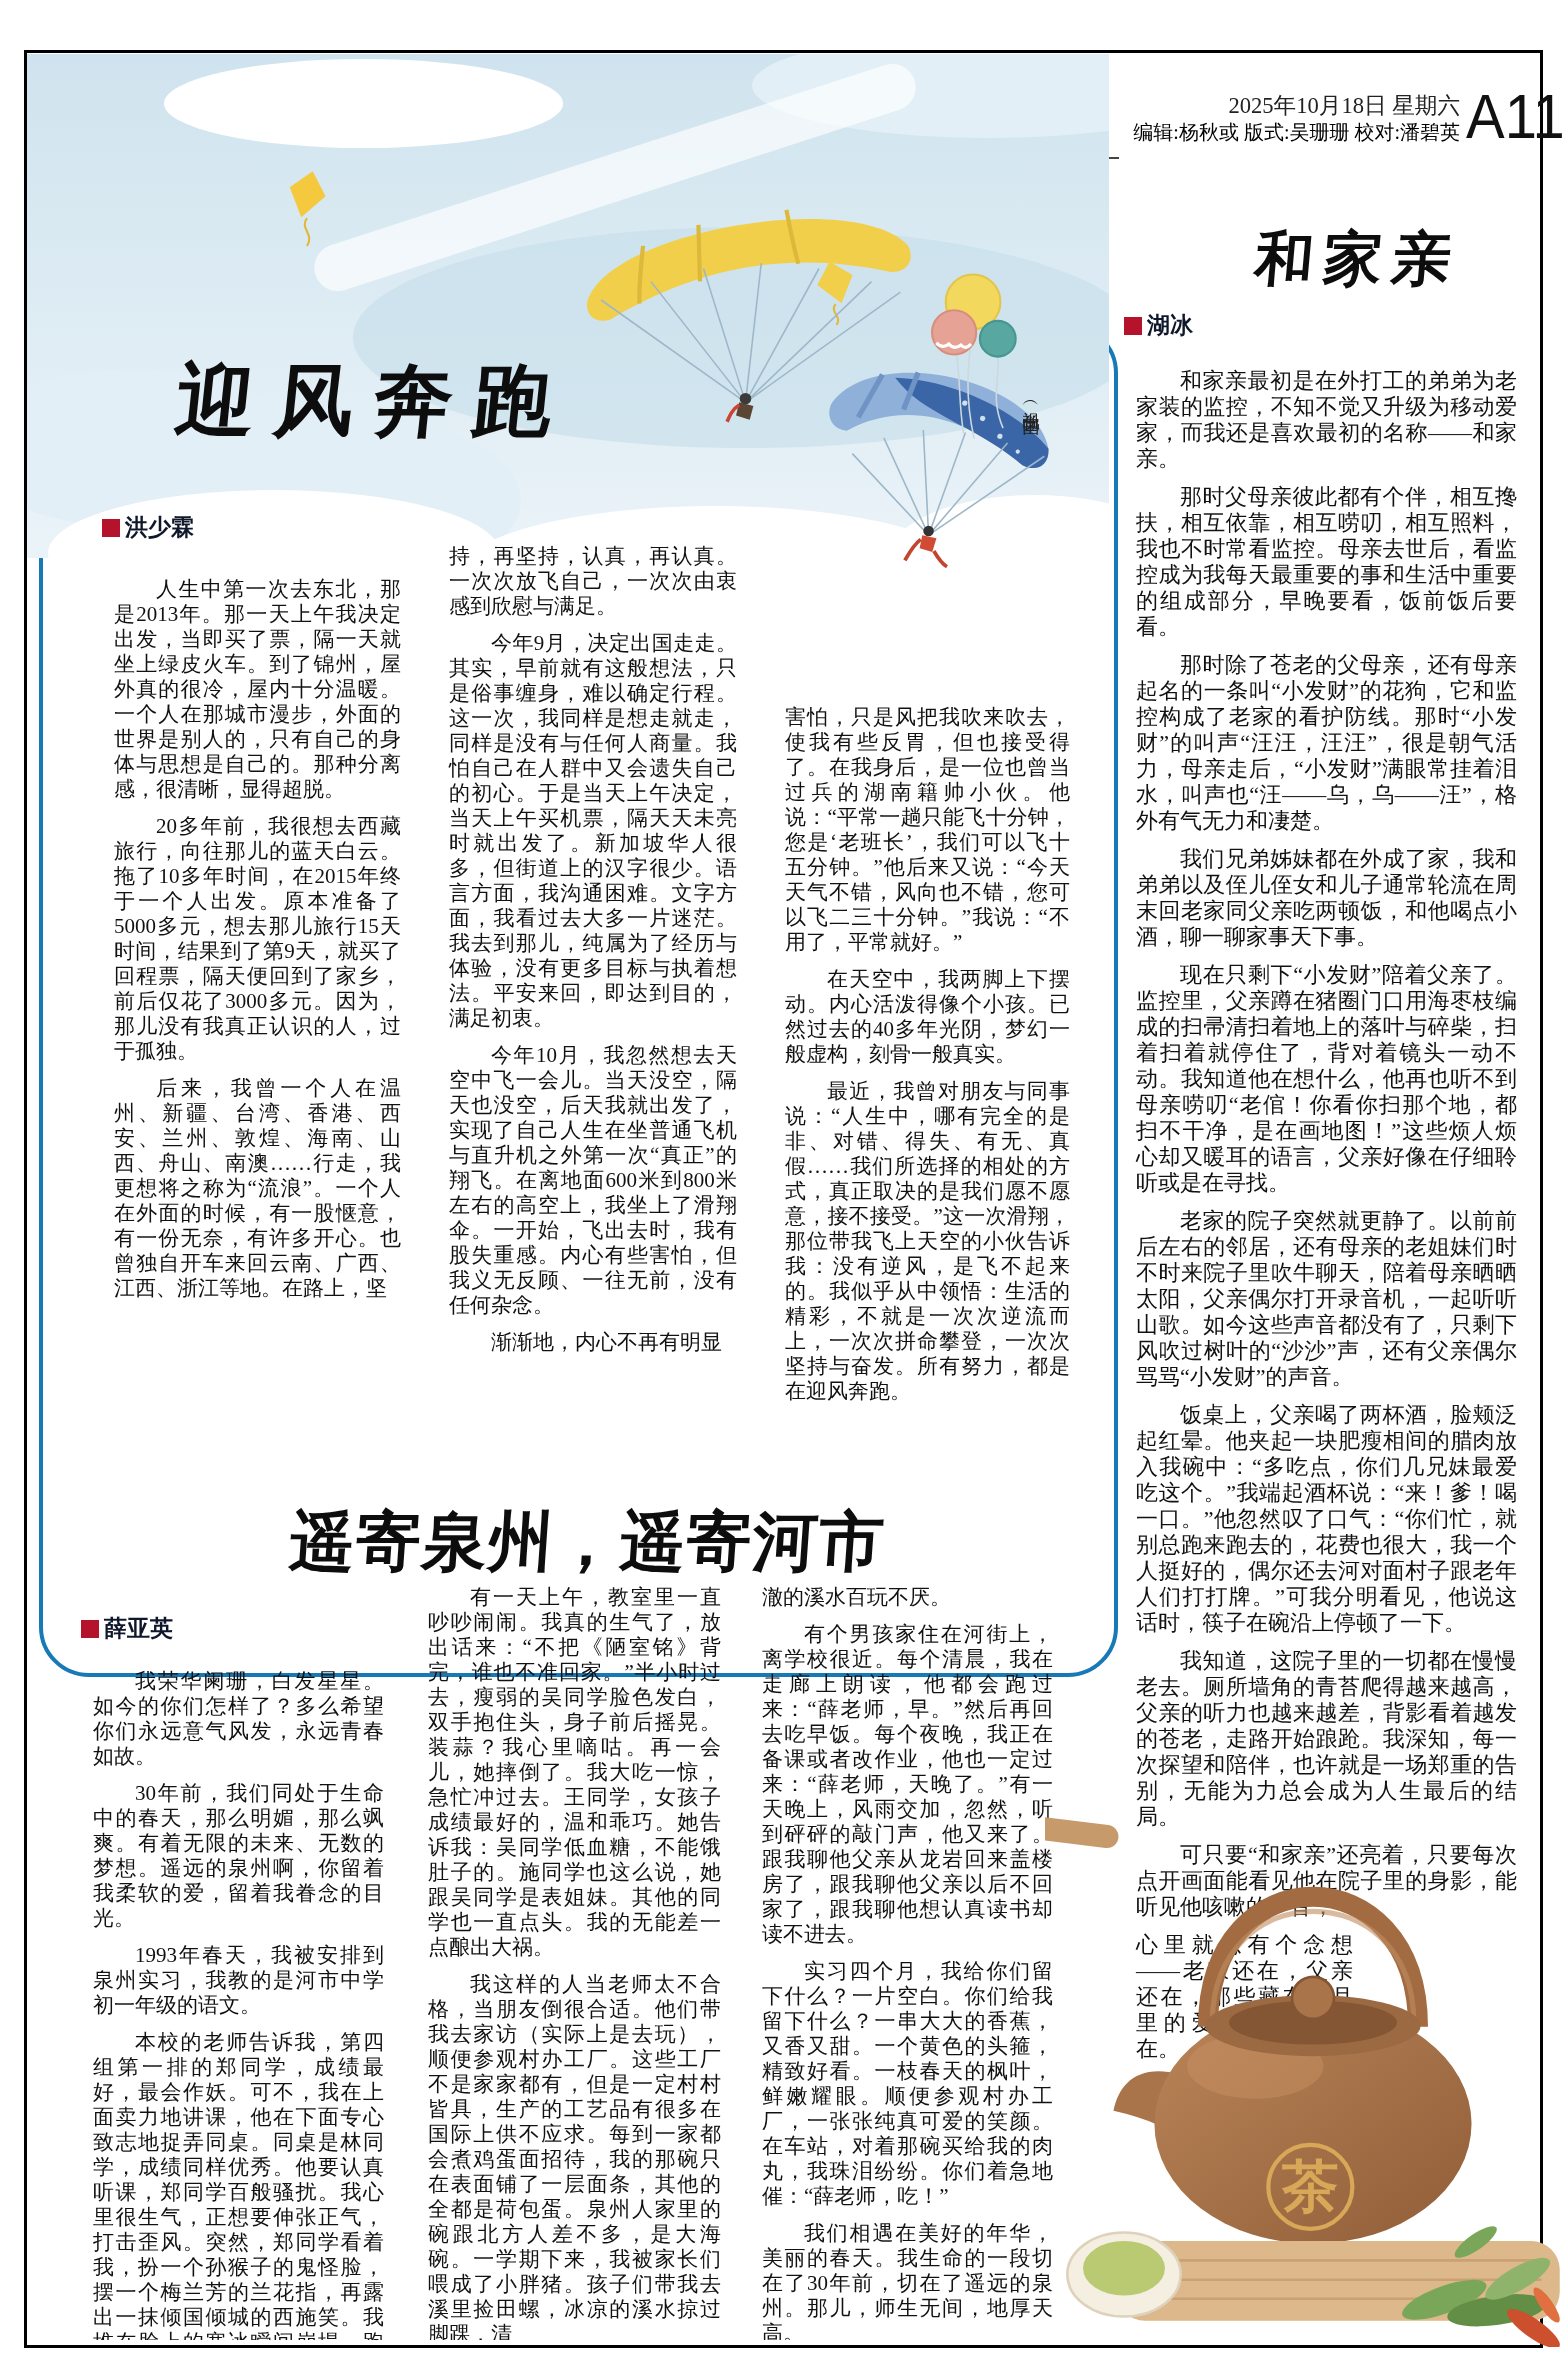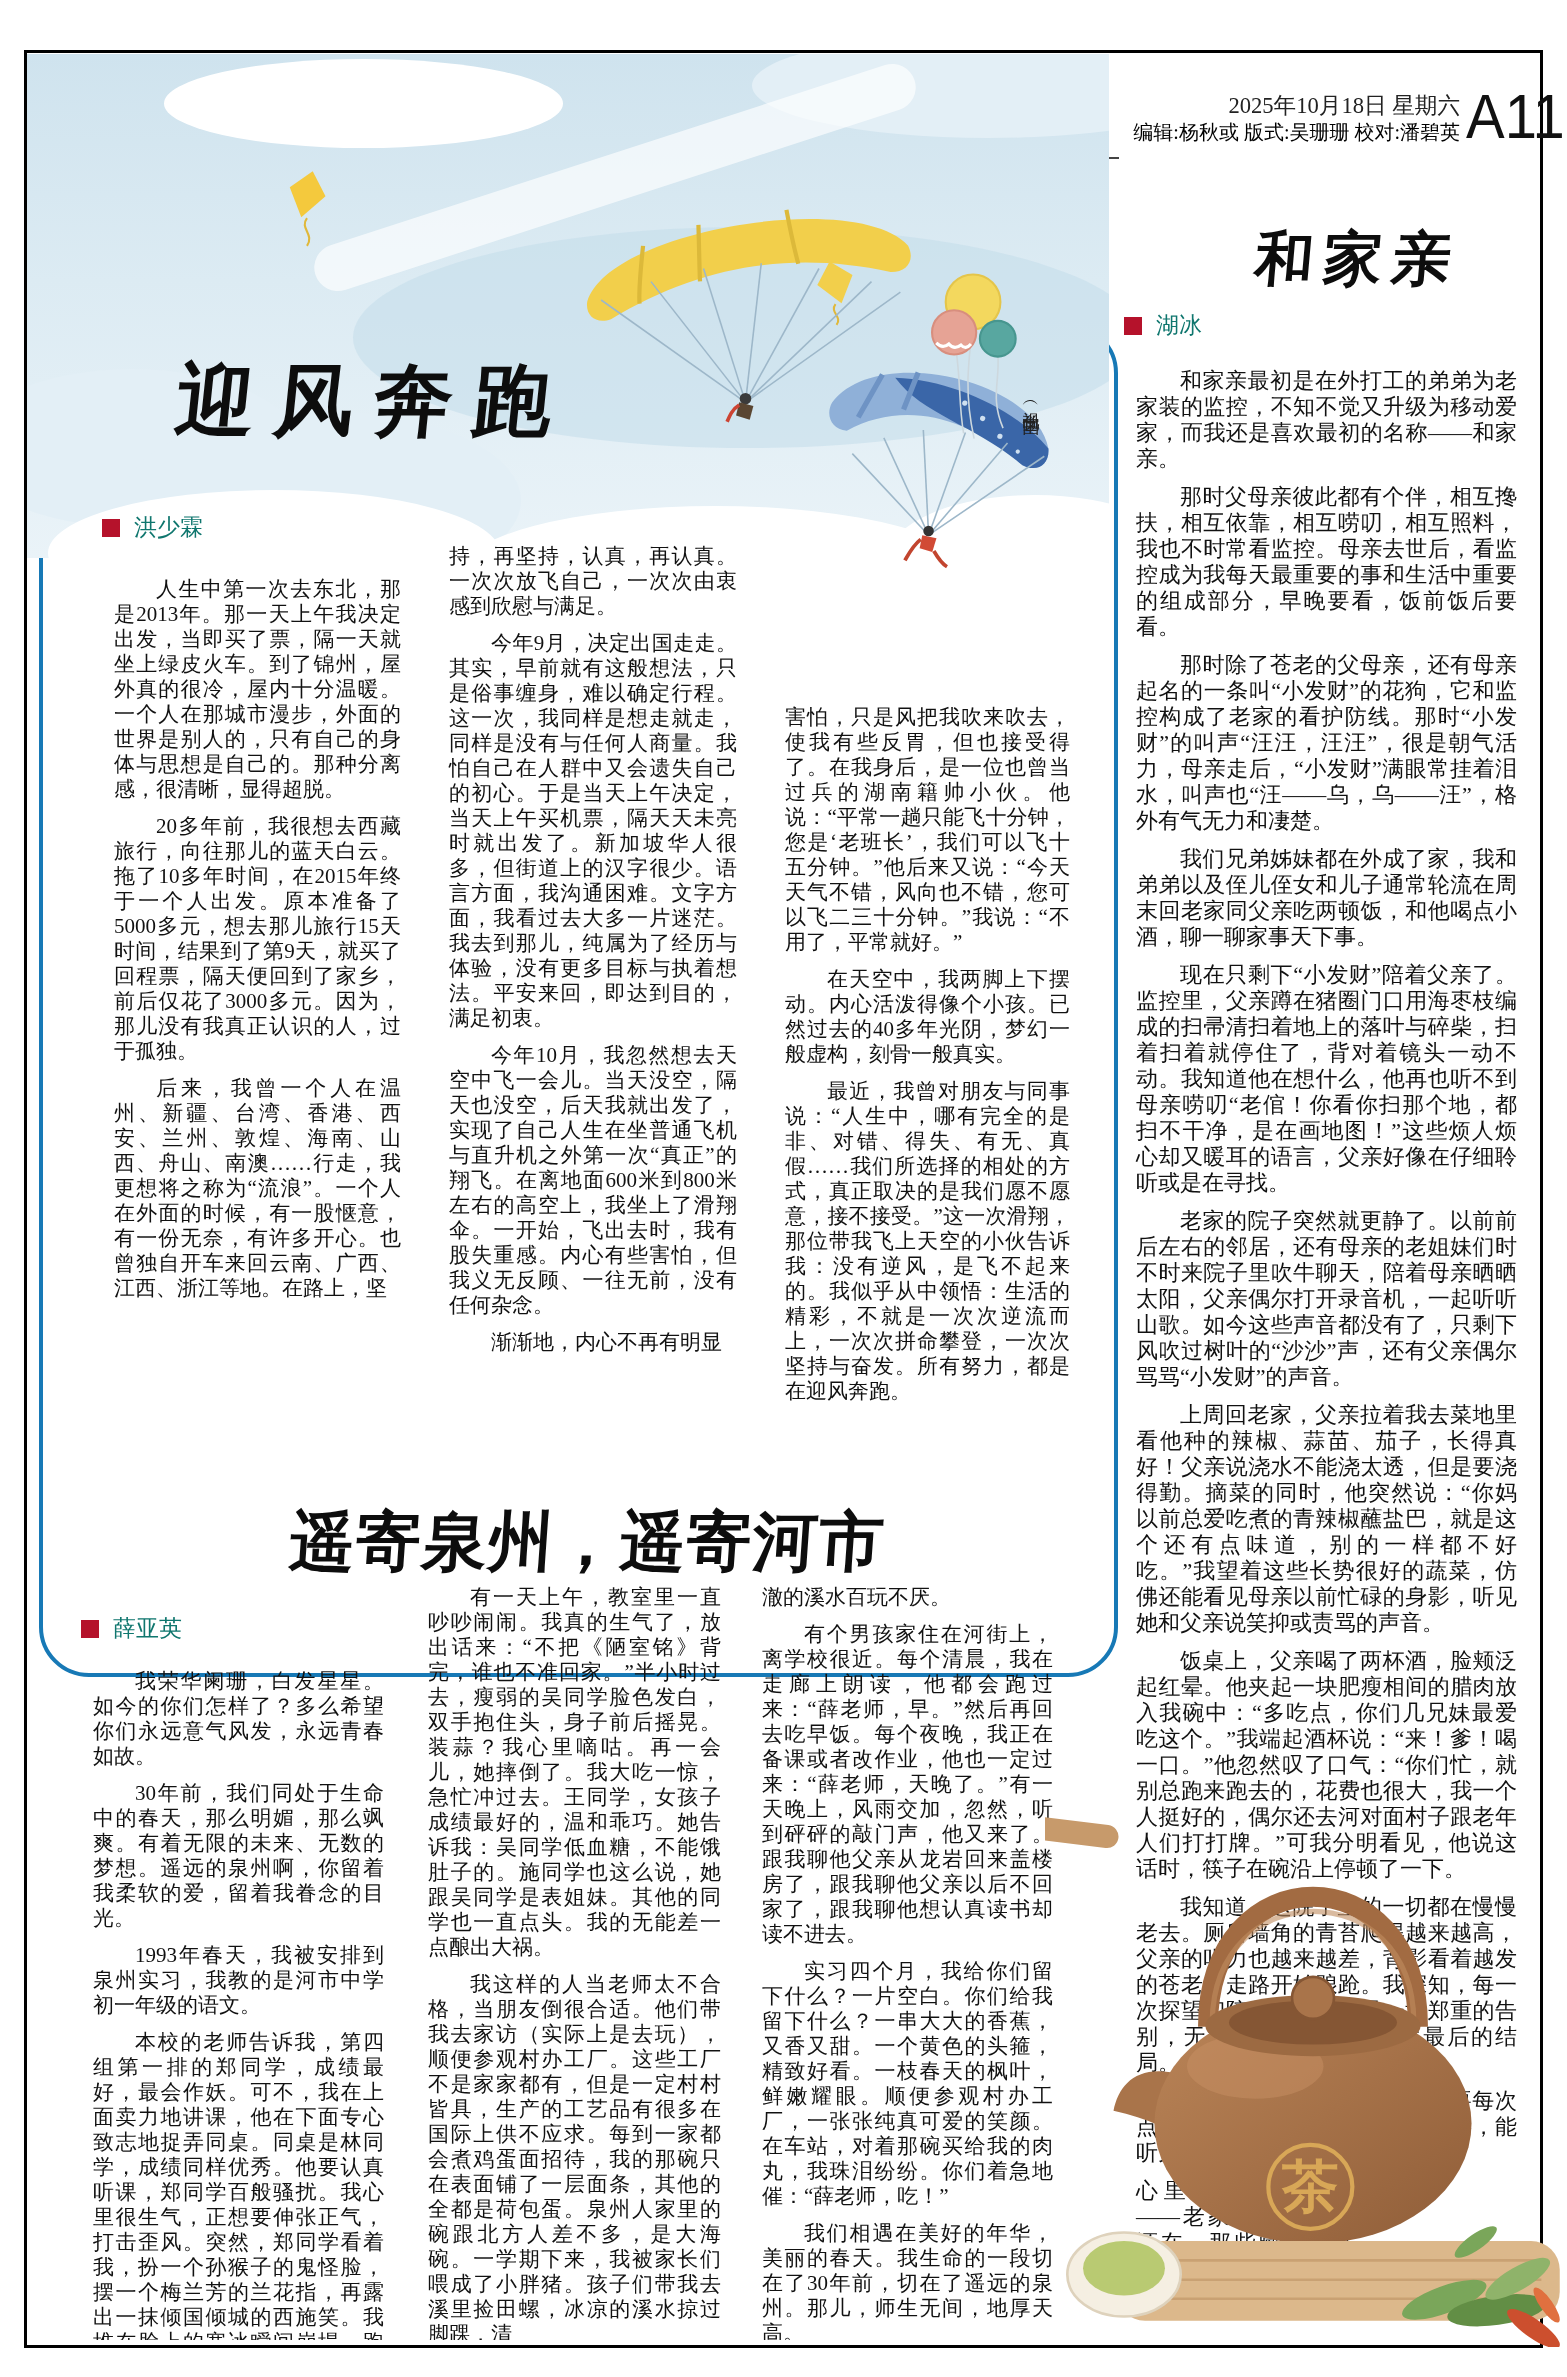--- a/index.html
+++ b/index.html
@@ -20,21 +20,21 @@
   .sky{position:absolute;left:27px;top:54px;width:1082px;height:504px;overflow:hidden;background:linear-gradient(180deg,#cfe3ee 0%,#dcebf3 45%,#eaf3f8 100%);}
   .cloud{position:absolute;background:#fff;border-radius:50%;}
   .cloud.b{background:#c3dcea;opacity:.55;}
   .cloud.p{background:#e3eff6;}
   .streak{position:absolute;background:#fff;opacity:.65;transform:rotate(-18deg);border-radius:31.5px;}
   .svgabs{position:absolute;}
   .credit{position:absolute;left:1018px;top:395px;writing-mode:vertical-rl;font-size:17.3px;letter-spacing:2.6px;color:#222;}
   
   .a1box{position:absolute;left:39px;top:323px;width:1071px;height:1346px;border:4.2px solid #1779b6;border-radius:50px;}
   .t1{position:absolute;left:176px;top:349px;font-size:79px;font-weight:bold;letter-spacing:20px;color:#0d0d0d;transform:skewX(-6deg);}
-  .byline{position:absolute;display:flex;align-items:center;gap:14px;font-size:23px;font-weight:normal;color:#0f766e;}
+  .byline{position:absolute;display:flex;align-items:center;gap:5px;font-size:23px;font-weight:bold;color:#0f172a;}
   .byline .sq{width:18px;height:18px;background:#b5122b;display:inline-block;}
   .col{position:absolute;font-size:21px;line-height:25px;text-align:justify;color:#111;overflow:hidden;}
   .para{margin:12px;text-indent:2em;}
   .para.noindent{text-indent:0;}
   .a1c1{left:102px;top:565px;width:311px;height:1040px;}
   .a1c2{left:437px;top:532px;width:312px;height:977px;}
   .a1c3{left:773px;top:693px;width:309px;height:788px;}
   
   .t2{position:absolute;left:1255px;top:220px;font-size:59px;font-weight:bold;letter-spacing:9.5px;color:#0d0d0d;transform:skewX(-5deg);}
   .a2col{position:absolute;left:1124px;top:356px;width:405px;font-size:22px;line-height:26px;text-align:justify;color:#111;}
@@ -171,21 +171,20 @@
     <span>湖冰</span>
   </div>
   <div class="a2col">
     <div>
         <p class="para">和家亲最初是在外打工的弟弟为老家装的监控，不知不觉又升级为移动爱家，而我还是喜欢最初的名称——和家亲。</p>
         <p class="para">那时父母亲彼此都有个伴，相互搀扶，相互依靠，相互唠叨，相互照料，我也不时常看监控。母亲去世后，看监控成为我每天最重要的事和生活中重要的组成部分，早晚要看，饭前饭后要看。</p>
         <p class="para">那时除了苍老的父母亲，还有母亲起名的一条叫“小发财”的花狗，它和监控构成了老家的看护防线。那时“小发财”的叫声“汪汪，汪汪”，很是朝气活力，母亲走后，“小发财”满眼常挂着泪水，叫声也“汪——乌，乌——汪”，格外有气无力和凄楚。</p>
         <p class="para">我们兄弟姊妹都在外成了家，我和弟弟以及侄儿侄女和儿子通常轮流在周末回老家同父亲吃两顿饭，和他喝点小酒，聊一聊家事天下事。</p>
         <p class="para">现在只剩下“小发财”陪着父亲了。监控里，父亲蹲在猪圈门口用海枣枝编成的扫帚清扫着地上的落叶与碎柴，扫着扫着就停住了，背对着镜头一动不动。我知道他在想什么，他再也听不到母亲唠叨“老倌！你看你扫那个地，都扫不干净，是在画地图！”这些烦人烦心却又暖耳的语言，父亲好像在仔细聆听或是在寻找。</p>
         <p class="para">老家的院子突然就更静了。以前前后左右的邻居，还有母亲的老姐妹们时不时来院子里吹牛聊天，陪着母亲晒晒太阳，父亲偶尔打开录音机，一起听听山歌。如今这些声音都没有了，只剩下风吹过树叶的“沙沙”声，还有父亲偶尔骂骂“小发财”的声音。</p>
-        <p class="para">上周回老家，父亲拉着我去菜地里看他种的辣椒、蒜苗、茄子，长得真好！父亲说浇水不能浇太透，但是要浇得勤。摘菜的同时，他突然说：“你妈以前总爱吃煮的青辣椒蘸盐巴，就是这个还有点味道，别的一样都不好吃。”我望着这些长势很好的蔬菜，仿佛还能看见母亲以前忙碌的身影，听见她和父亲说笑抑或责骂的声音。</p>
         <p class="para">饭桌上，父亲喝了两杯酒，脸颊泛起红晕。他夹起一块肥瘦相间的腊肉放入我碗中：“多吃点，你们几兄妹最爱吃这个。”我端起酒杯说：“来！爹！喝一口。”他忽然叹了口气：“你们忙，就别总跑来跑去的，花费也很大，我一个人挺好的，偶尔还去河对面村子跟老年人们打打牌。”可我分明看见，他说这话时，筷子在碗沿上停顿了一下。</p>
         <p class="para">我知道，这院子里的一切都在慢慢老去。厕所墙角的青苔爬得越来越高，父亲的听力也越来越差，背影看着越发的苍老，走路开始踉跄。我深知，每一次探望和陪伴，也许就是一场郑重的告别，无能为力总会成为人生最后的结局。</p>
       </div>
     <p class="para">可只要“和家亲”还亮着，只要每次点开画面能看见他在院子里的身影，能听见他咳嗽的声音，</p>
     <div class="a2tail">
       <p class="para noindent">心里就总有个念想——老家还在，父亲还在，那些藏在岁月里的爱与牵挂就还在。</p>
     </div>
   </div>
 
   <div class="t3">遥寄泉州，遥寄河市</div>

